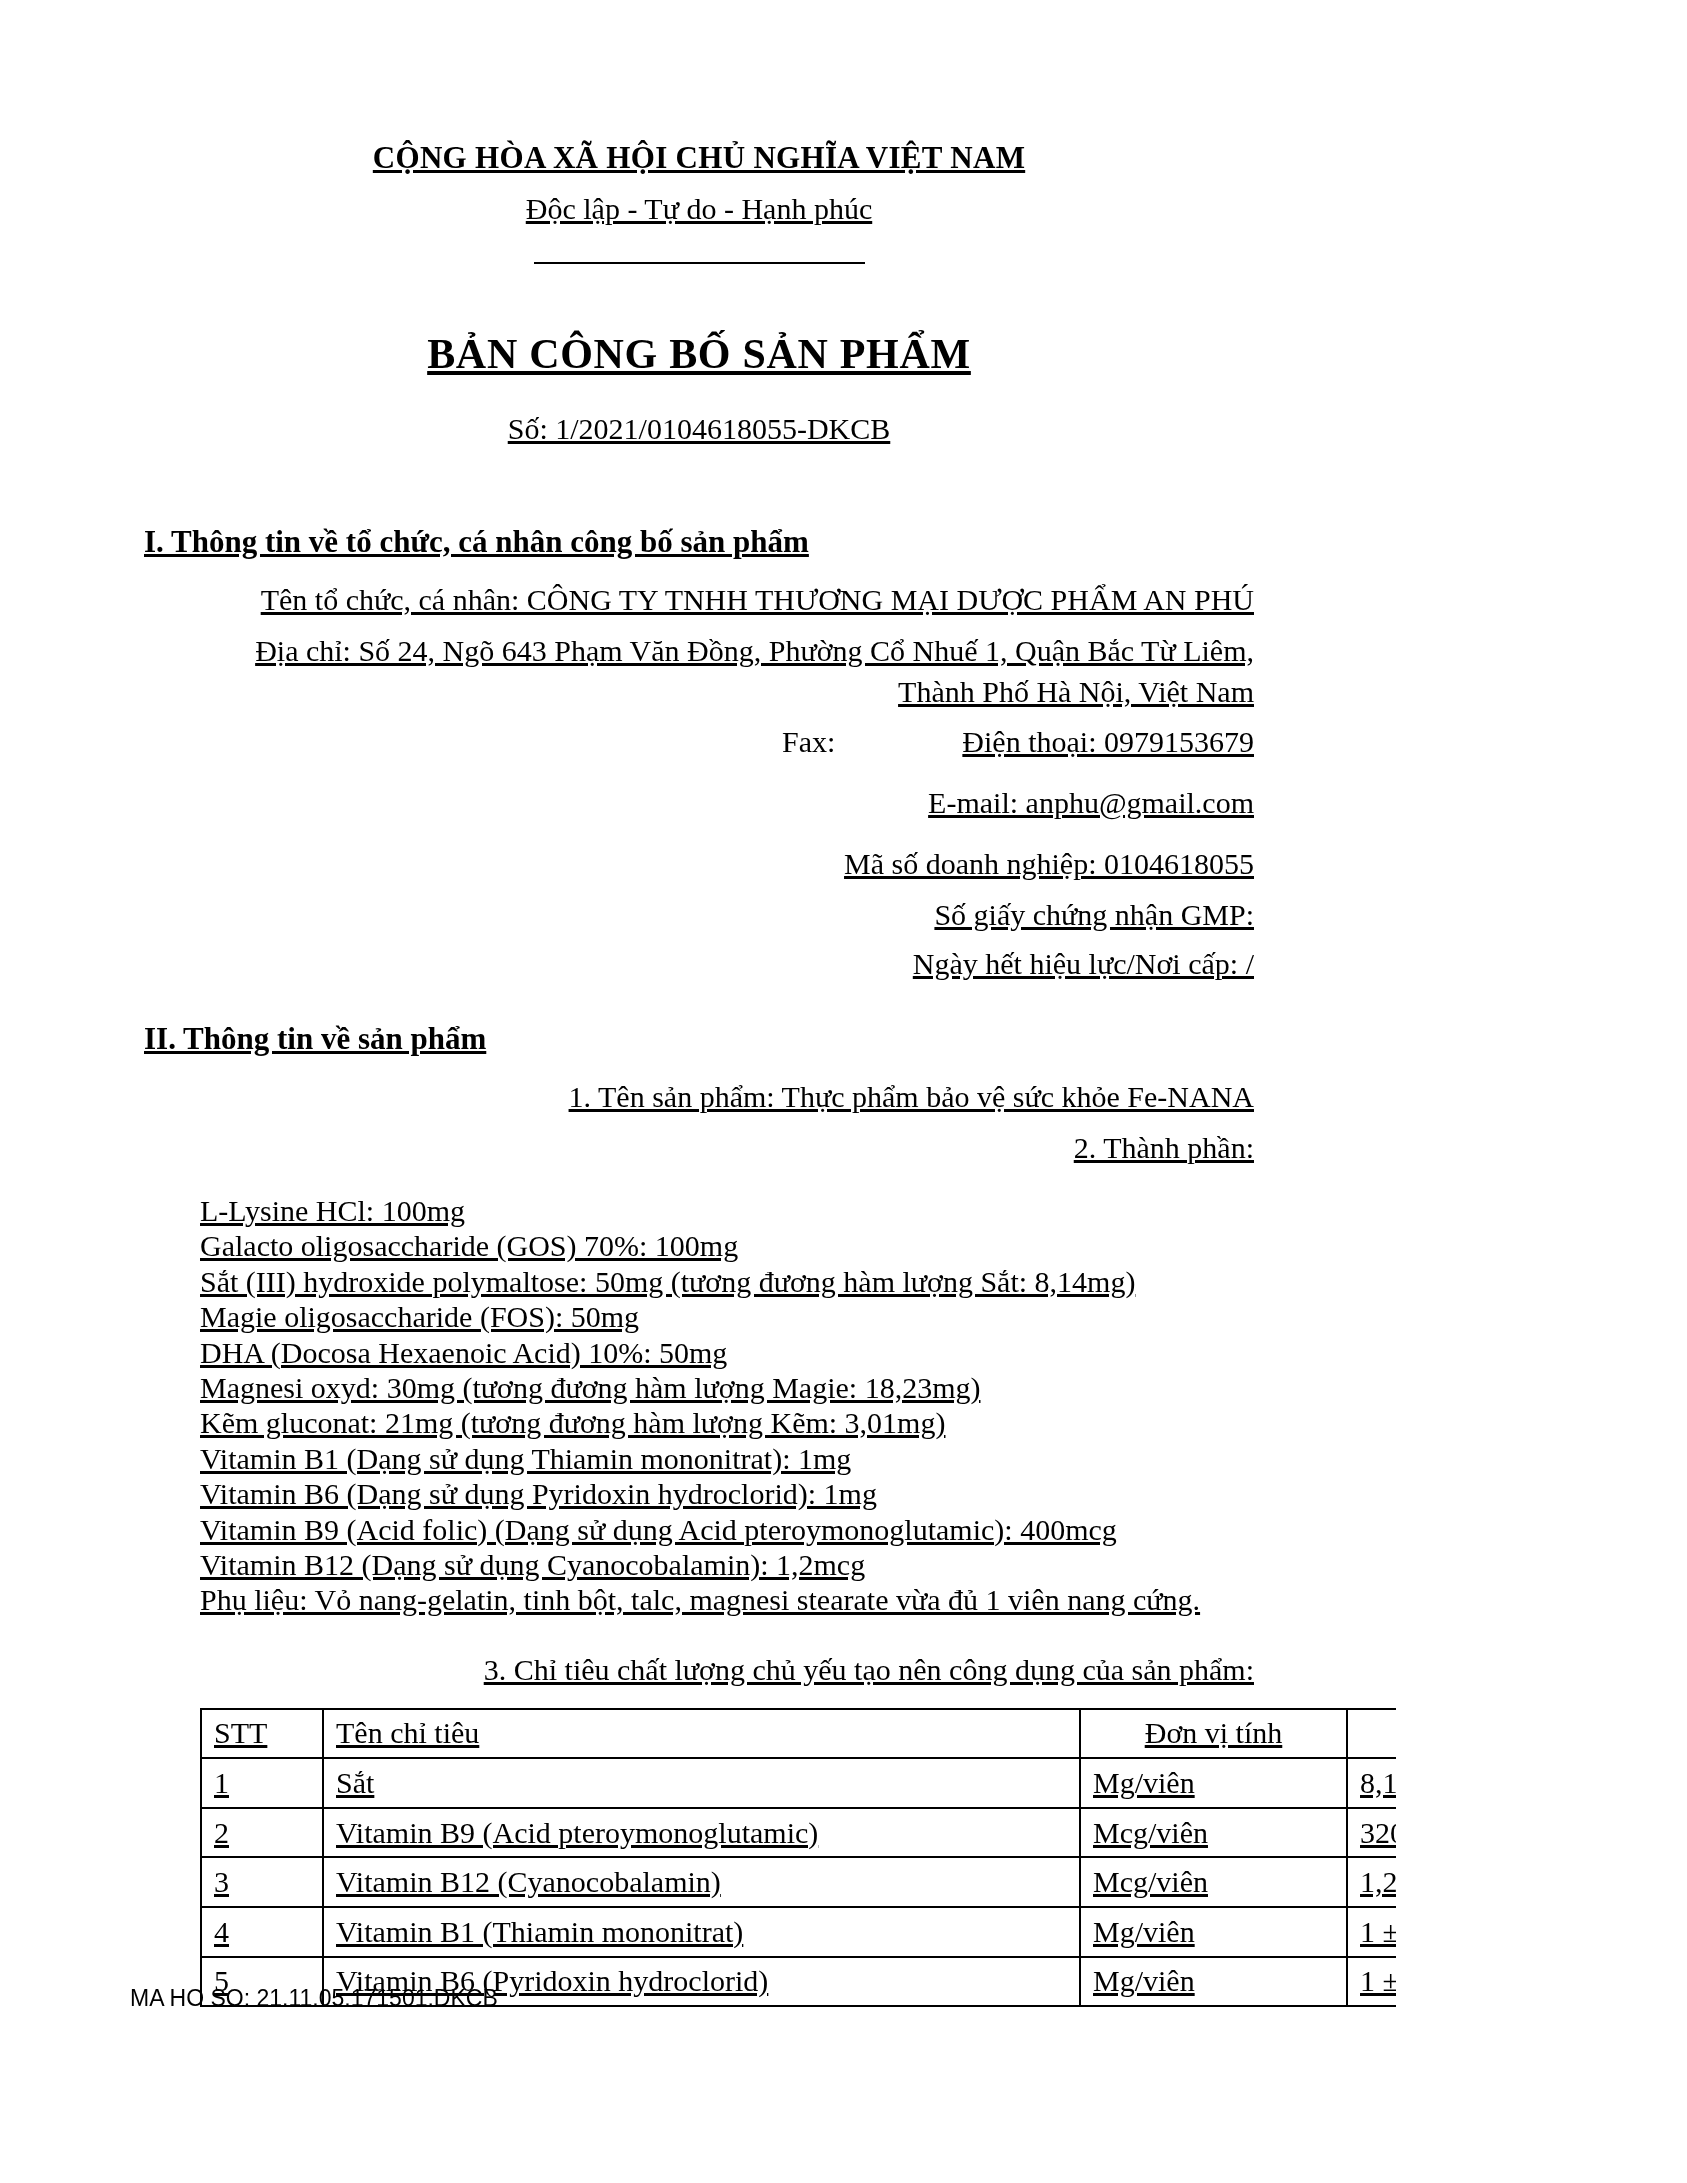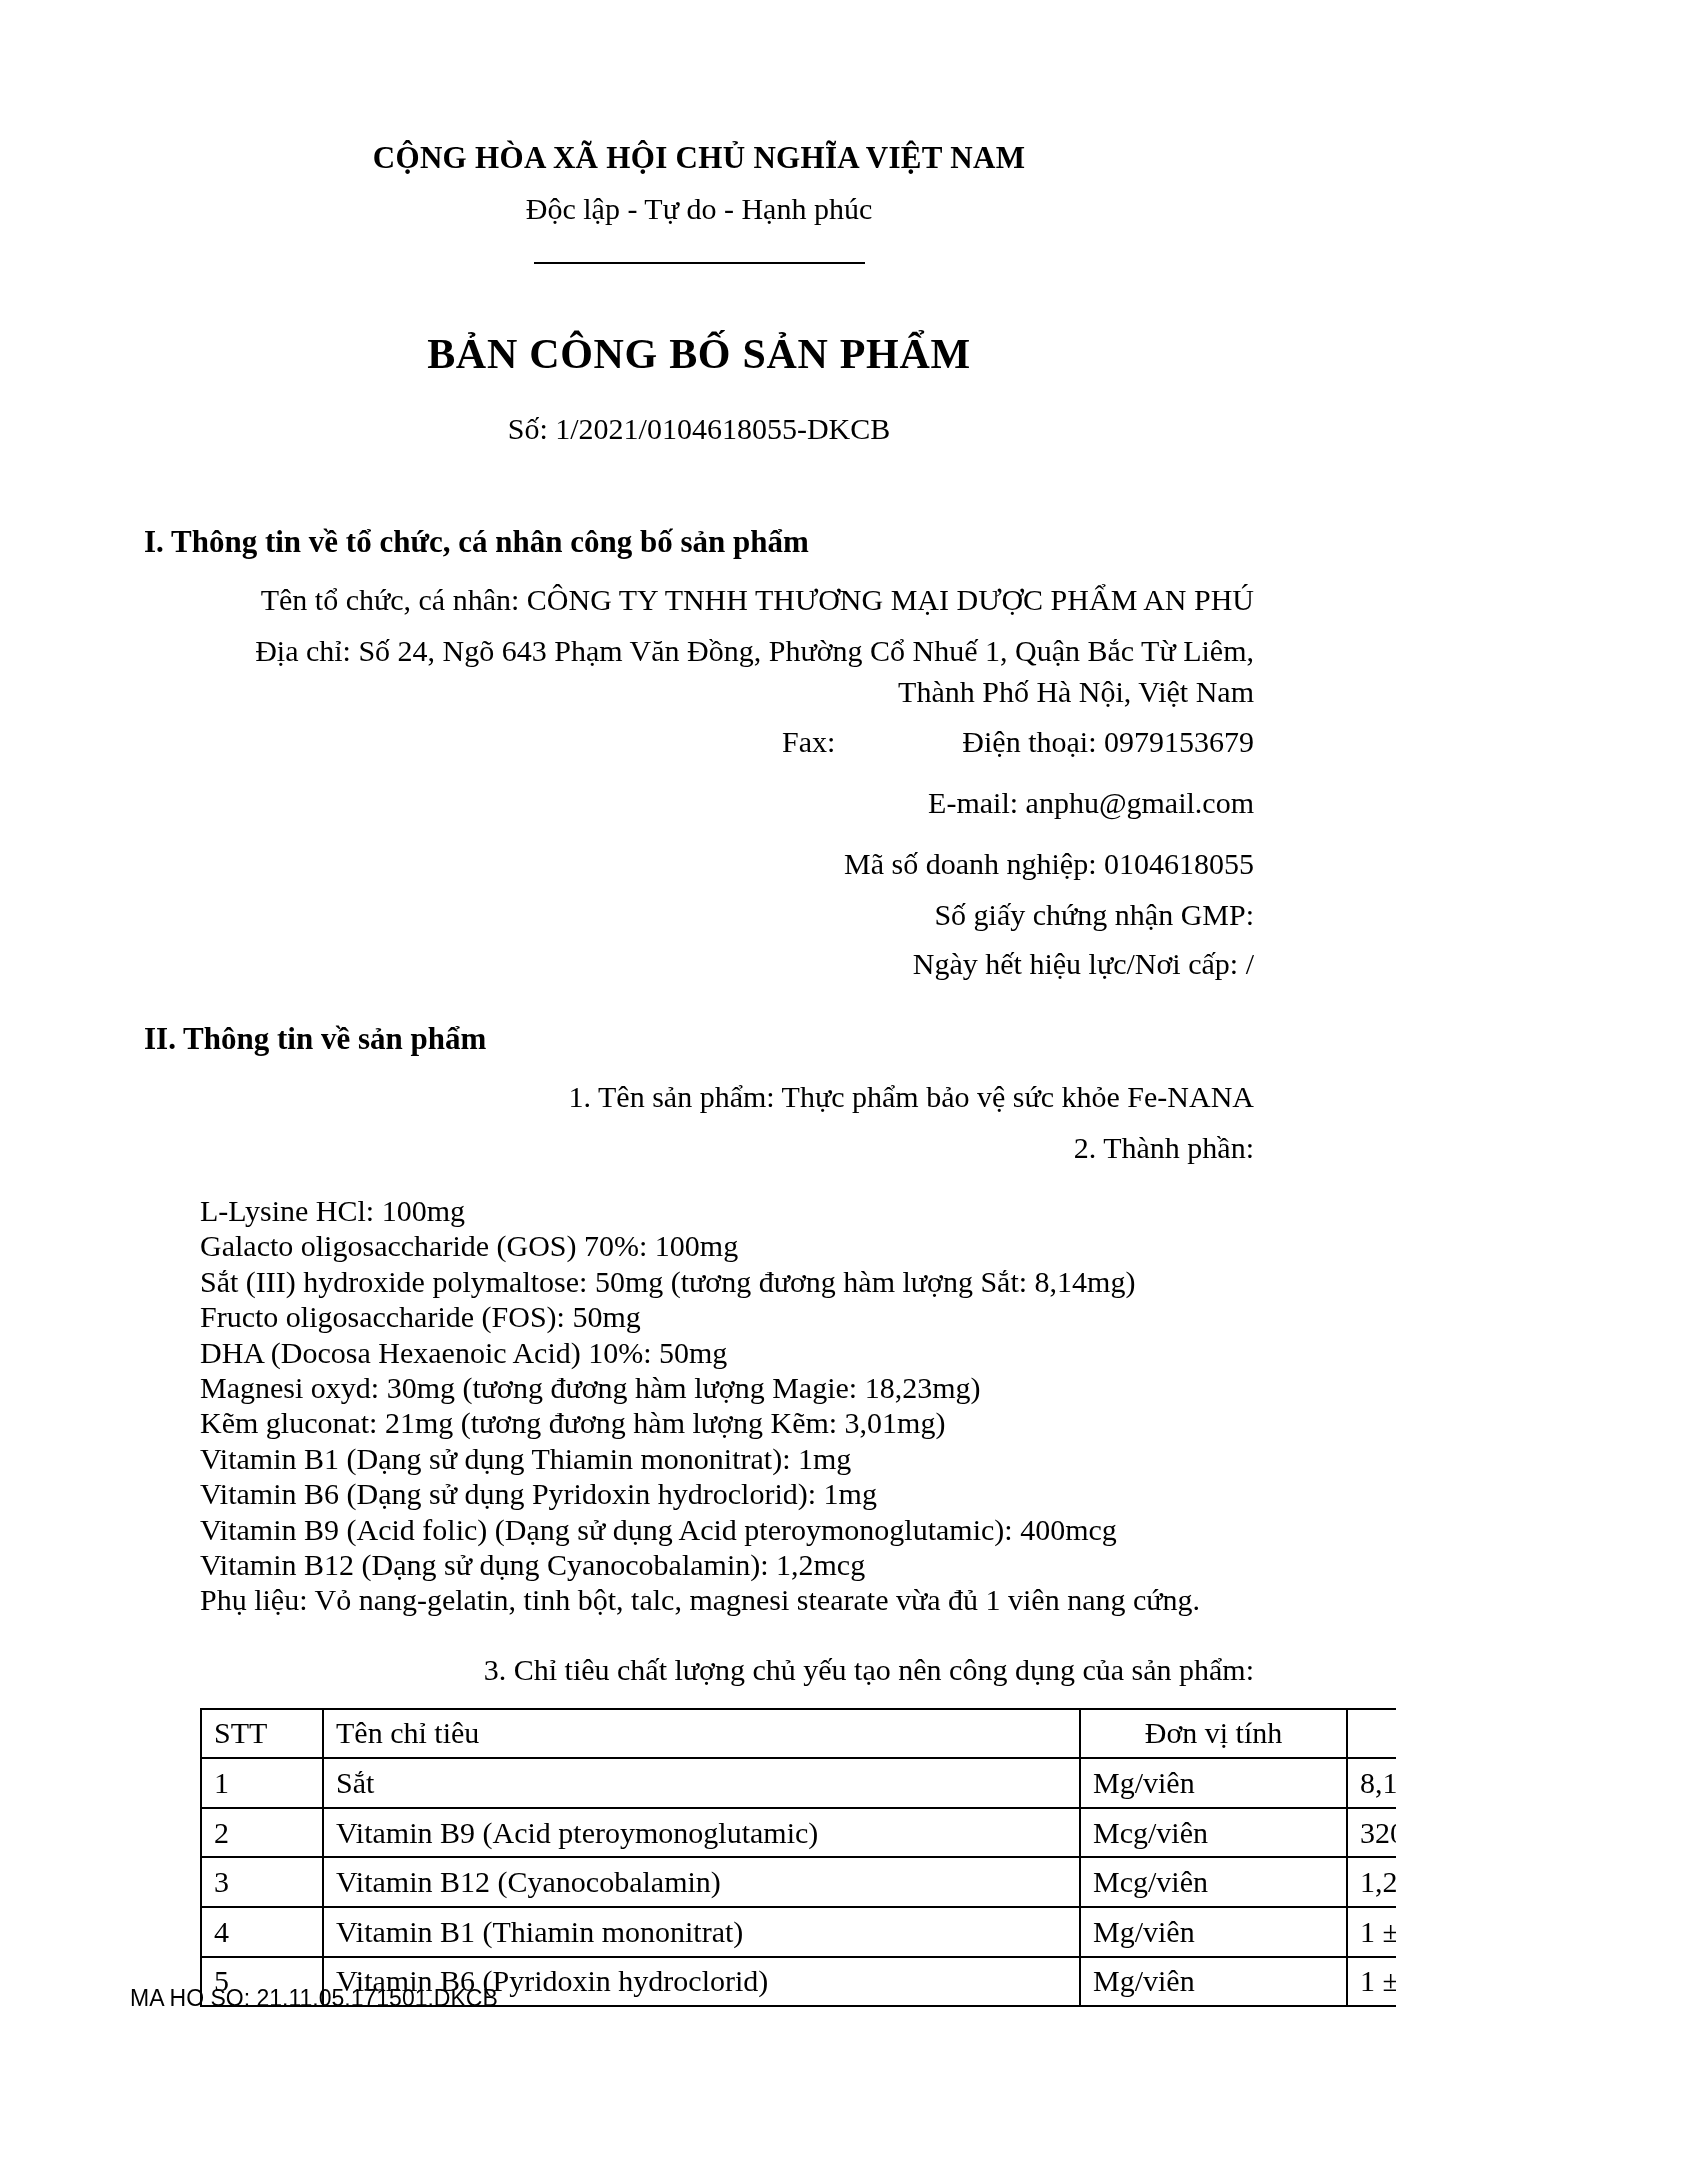--- a/index.html
+++ b/index.html
@@ -7,20 +7,21 @@
     background: #ffffff;
     font-family: "Liberation Serif", "DejaVu Serif", serif;
     color: #000;
   }
   .page {
     position: relative;
     width: 1396px;
     height: 2183px;
     background: #ffffff;
     overflow: hidden;
+    text-decoration: underline;
   }
   .content {
     padding: 140px 142px 0 144px;
   }
   .center { text-align: center; }
 
   .natl-title {
     font-size: 31px;
     font-weight: bold;
     letter-spacing: 0.3px;
@@ -147,21 +148,21 @@
 
     <div class="sec-heading sec2-heading">II. Thông tin về sản phẩm</div>
 
     <div class="line indent" style="margin-top:20px;">1. Tên sản phẩm: Thực phẩm bảo vệ sức khỏe Fe-NANA</div>
     <div class="line indent mt-md">2. Thành phần:</div>
 
     <div class="ingredients">
       <div>L-Lysine HCl: 100mg</div>
       <div>Galacto oligosaccharide (GOS) 70%: 100mg</div>
       <div>Sắt (III) hydroxide polymaltose: 50mg (tương đương hàm lượng Sắt: 8,14mg)</div>
-      <div>Fructo oligosaccharide (FOS): 50mg</div>
+      <div>Magie oligosaccharide (FOS): 50mg</div>
       <div>DHA (Docosa Hexaenoic Acid) 10%: 50mg</div>
       <div>Magnesi oxyd: 30mg (tương đương hàm lượng Magie: 18,23mg)</div>
       <div>Kẽm gluconat: 21mg (tương đương hàm lượng Kẽm: 3,01mg)</div>
       <div>Vitamin B1 (Dạng sử dụng Thiamin mononitrat): 1mg</div>
       <div>Vitamin B6 (Dạng sử dụng Pyridoxin hydroclorid): 1mg</div>
       <div>Vitamin B9 (Acid folic) (Dạng sử dụng Acid pteroymonoglutamic): 400mcg</div>
       <div>Vitamin B12 (Dạng sử dụng Cyanocobalamin): 1,2mcg</div>
       <div>Phụ liệu: Vỏ nang-gelatin, tinh bột, talc, magnesi stearate vừa đủ 1 viên nang cứng.</div>
     </div>
 

